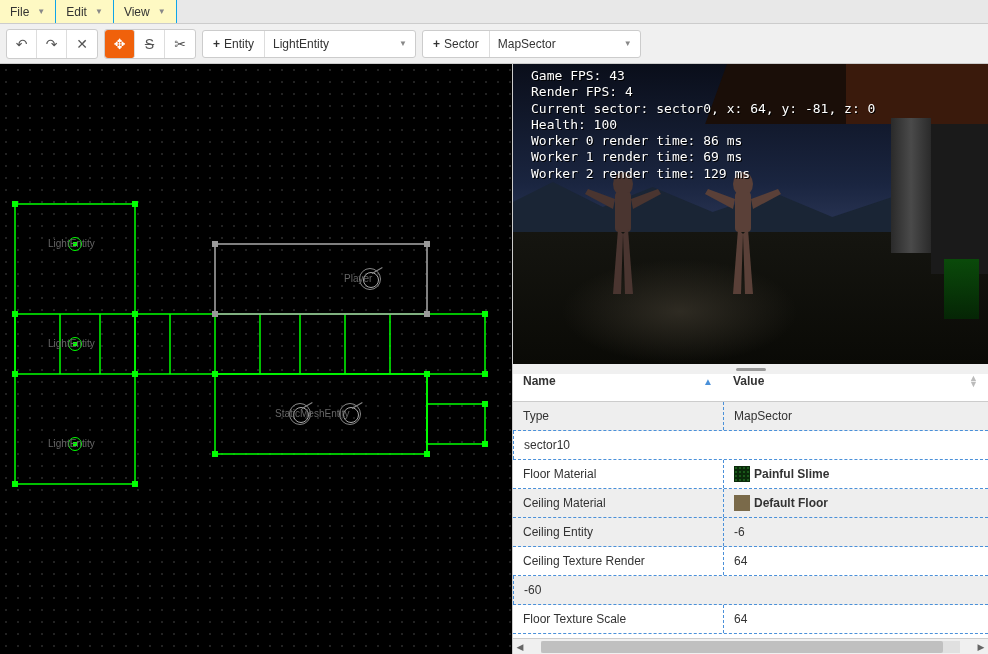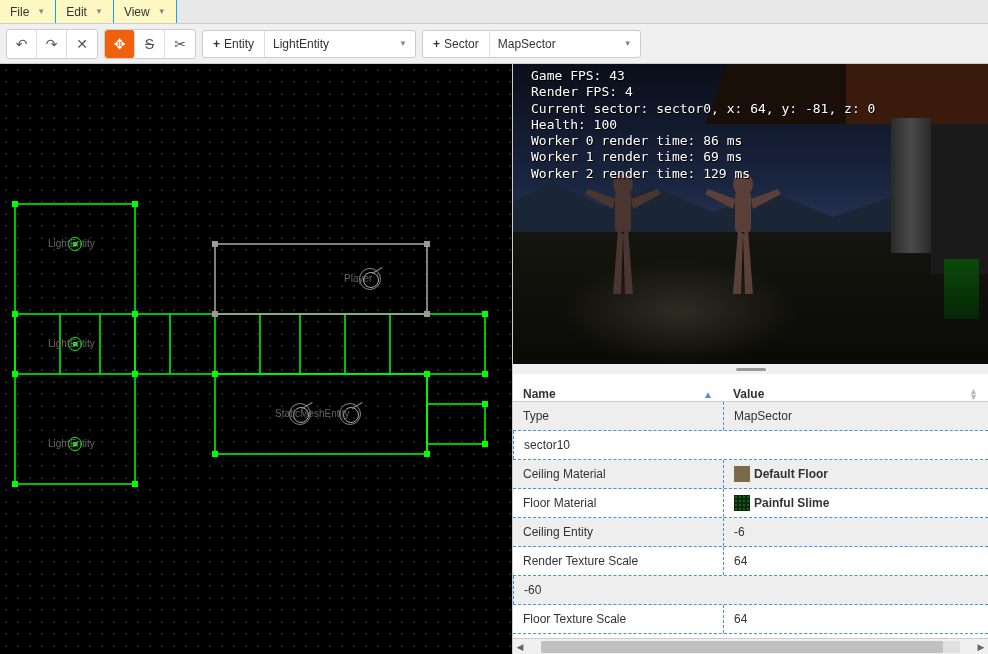--- a/index.html
+++ b/index.html
@@ -45,21 +45,21 @@
 .ceiling-front { position: absolute; top: 0; right: 0; width: 30%; height: 20%; background: #3a1a0c; }
 .pillar { position: absolute; top: 18%; right: 12%; width: 40px; height: 45%; background: linear-gradient(to right, #2a2a2a, #4a4a4a, #2a2a2a); }
 .wall-right { position: absolute; top: 20%; right: 0; width: 12%; height: 50%; background: #1a1a1a; }
 .green-box { position: absolute; bottom: 15%; right: 2%; width: 35px; height: 60px; background: linear-gradient(to bottom, #0a4a0a, #052505); }
 .monster { position: absolute; bottom: 20%; width: 80px; height: 140px; }
 .monster svg { width: 100%; height: 100%; }
 .splitter { height: 10px; background: #f0f0f0; display: flex; align-items: center; justify-content: center; cursor: ns-resize; }
 .splitter span { width: 30px; height: 3px; background: #999; border-radius: 2px; }
 
 .props { flex: 1; overflow: auto; position: relative; }
-.props-header { display: flex; background: #fff; border-bottom: 1px solid #ccc; font-weight: bold; height: 28px; align-items: flex-end; }
+.props-header { display: flex; background: #fff; border-bottom: 1px solid #ccc; font-weight: bold; height: 28px; align-items: flex-start; }
 .props-header .col-name { width: 210px; padding: 0 10px; display: flex; align-items: center; justify-content: space-between; }
 .props-header .col-value { flex: 1; padding: 0 10px; display: flex; align-items: center; justify-content: space-between; }
 .sort-arrow { color: #4a90d9; font-size: 10px; }
 .sort-updown { color: #bbb; font-size: 9px; line-height: 0.7; display: flex; flex-direction: column; }
 .prop-row { display: flex; height: 29px; align-items: center; border-bottom: 1px dashed #4a90d9; }
 .prop-row.alt { background: #eeeeee; }
 .prop-name { width: 210px; padding: 0 10px; }
 .prop-value { flex: 1; padding: 0 10px; display: flex; align-items: center; gap: 4px; border-left: 1px dashed #4a90d9; height: 100%; }
 .swatch { width: 16px; height: 16px; display: inline-block; }
 .swatch.floor { background: #7a6a4a; }
@@ -256,42 +256,42 @@
         <div class="prop-name">Type</div>
         <div class="prop-value">
             <span>MapSector</span>
           </div>
       </div>
       <div class="prop-row">
         <div class="prop-value">
             <span>sector10</span>
           </div>
       </div>
+      <div class="prop-row">
+        <div class="prop-name">Floor Material</div>
+        <div class="prop-value">
+            <span class="swatch slime"></span>
+            <span class="bold">Painful Slime</span>
+          </div>
+      </div>
       <div class="prop-row alt">
         <div class="prop-name">Ceiling Material</div>
         <div class="prop-value">
             <span class="swatch floor"></span>
             <span class="bold">Default Floor</span>
           </div>
       </div>
-      <div class="prop-row">
-        <div class="prop-name">Floor Material</div>
-        <div class="prop-value">
-            <span class="swatch slime"></span>
-            <span class="bold">Painful Slime</span>
-          </div>
-      </div>
       <div class="prop-row alt">
         <div class="prop-name">Ceiling Entity</div>
         <div class="prop-value">
             <span>-6</span>
           </div>
       </div>
       <div class="prop-row">
-        <div class="prop-name">Render Texture Scale</div>
+        <div class="prop-name">Ceiling Texture Render</div>
         <div class="prop-value">
             <span>64</span>
           </div>
       </div>
       <div class="prop-row alt">
         <div class="prop-value">
             <span>-60</span>
           </div>
       </div>
       <div class="prop-row">

